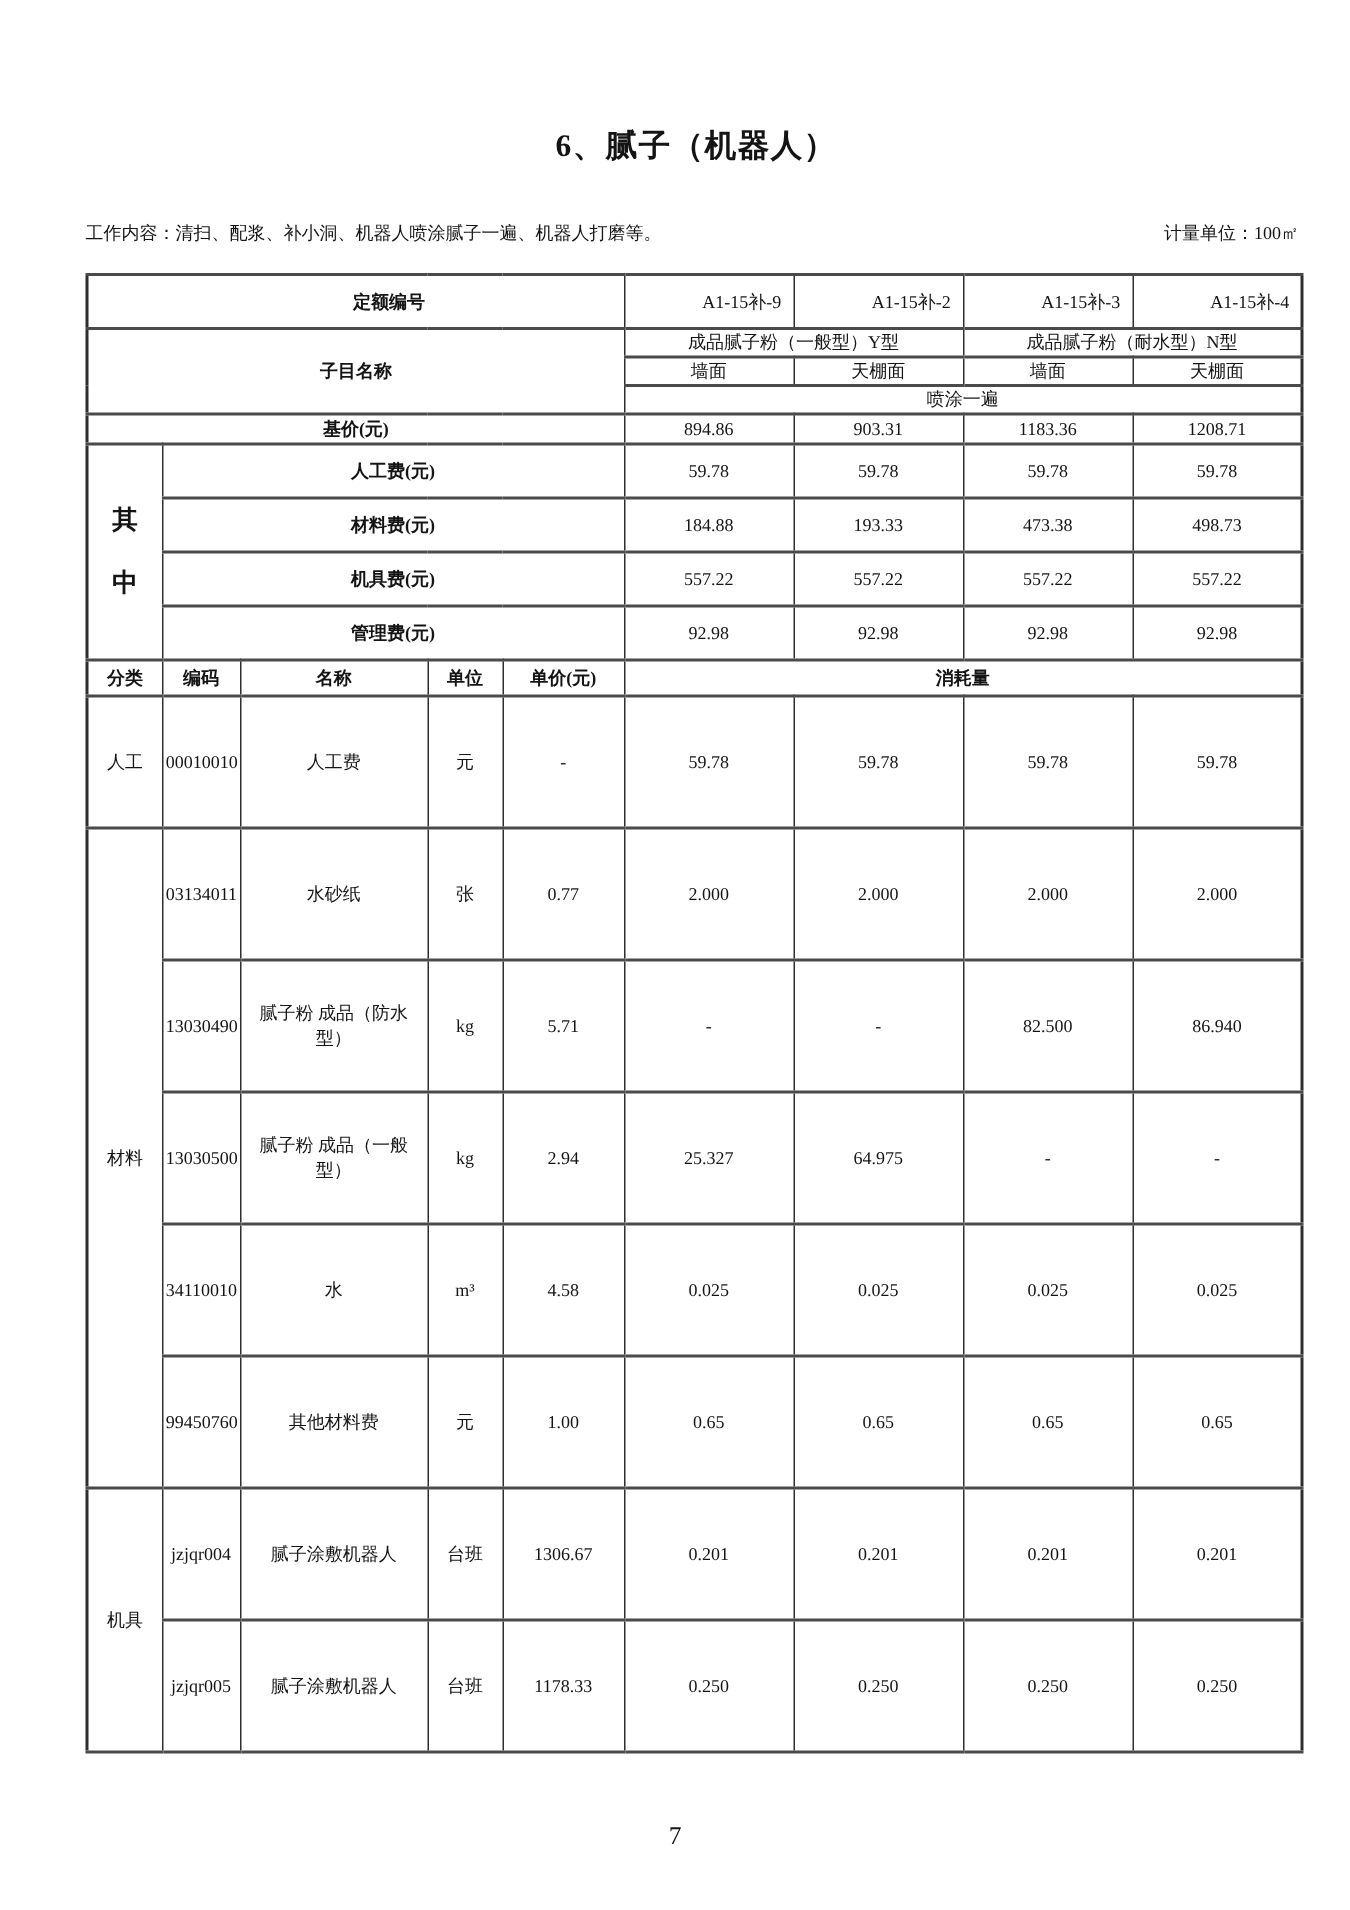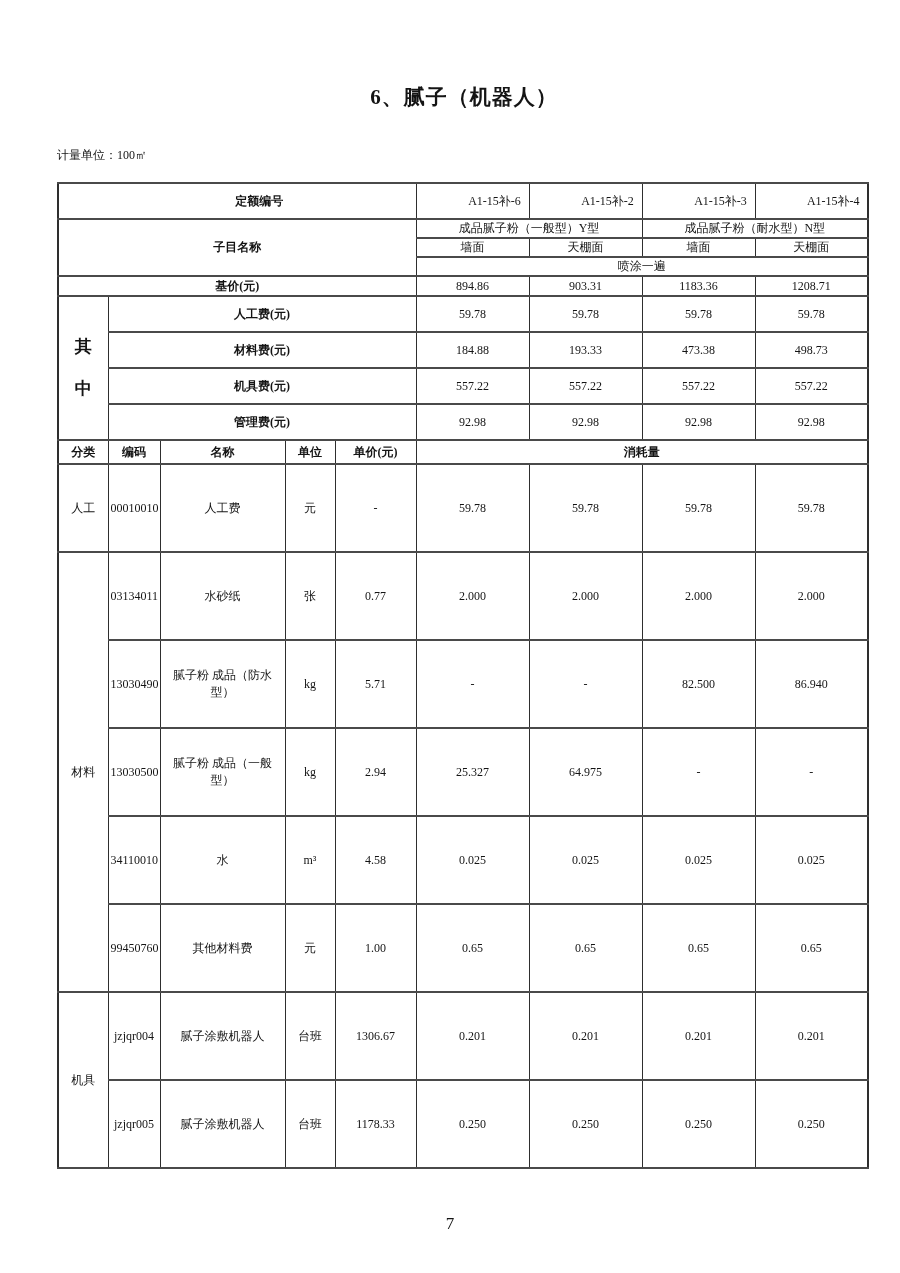--- a/index.html
+++ b/index.html
@@ -45,40 +45,41 @@
     position:absolute; top:1214px; left:0; width:900px;
     text-align:center; font-size:17px;
   }
 </style>
 </head>
 <body>
 
 <div class="page-title">6、腻子（机器人）</div>
 
 <div class="meta-row">
+  <span>工作内容：清扫、配浆、补小洞、机器人喷涂腻子一遍、机器人打磨等。</span>
   <span>计量单位：100㎡</span>
 </div>
 
 <table class="quota">
   <colgroup>
     <col style="width:50px">
       <col style="width:52px">
       <col style="width:125px">
     <col style="width:50px">
       <col style="width:81px">
     <col style="width:113px">
       <col style="width:113px">
       <col style="width:113px">
       <col style="width:113px">
   </colgroup>
 
   <tbody>
       <tr class="r22">
     <td colspan="5" class="hdr">定额编号</td>
-    <td>A1-15补-6</td>
+    <td>A1-15补-9</td>
     <td>A1-15补-2</td>
     <td>A1-15补-3</td>
     <td>A1-15补-4</td>
   </tr>
 
   <tr class="r20">
     <td colspan="5" rowspan="3" class="hdr">子目名称</td>
     <td colspan="2">成品腻子粉（一般型）Y型</td>
     <td colspan="2">成品腻子粉（耐水型）N型</td>
   </tr>

